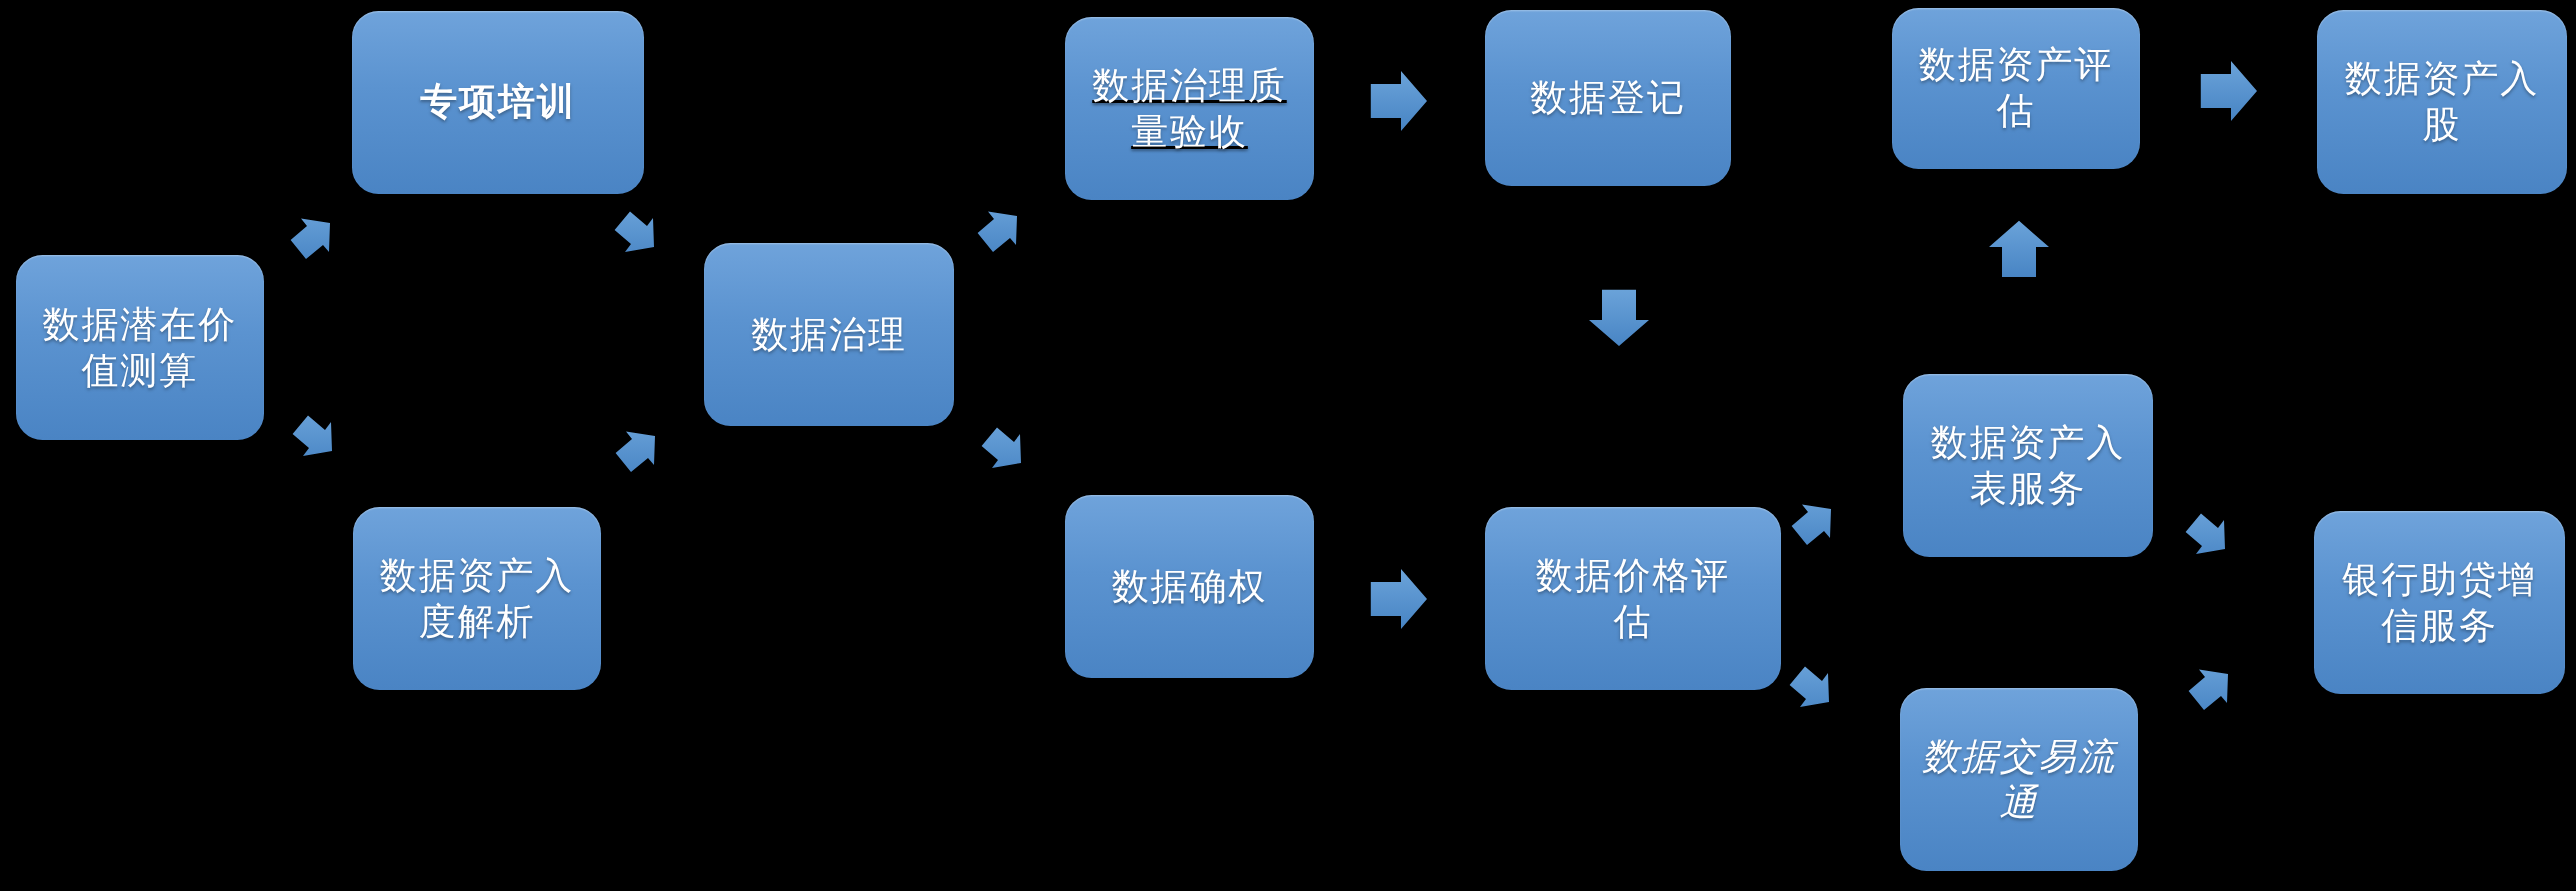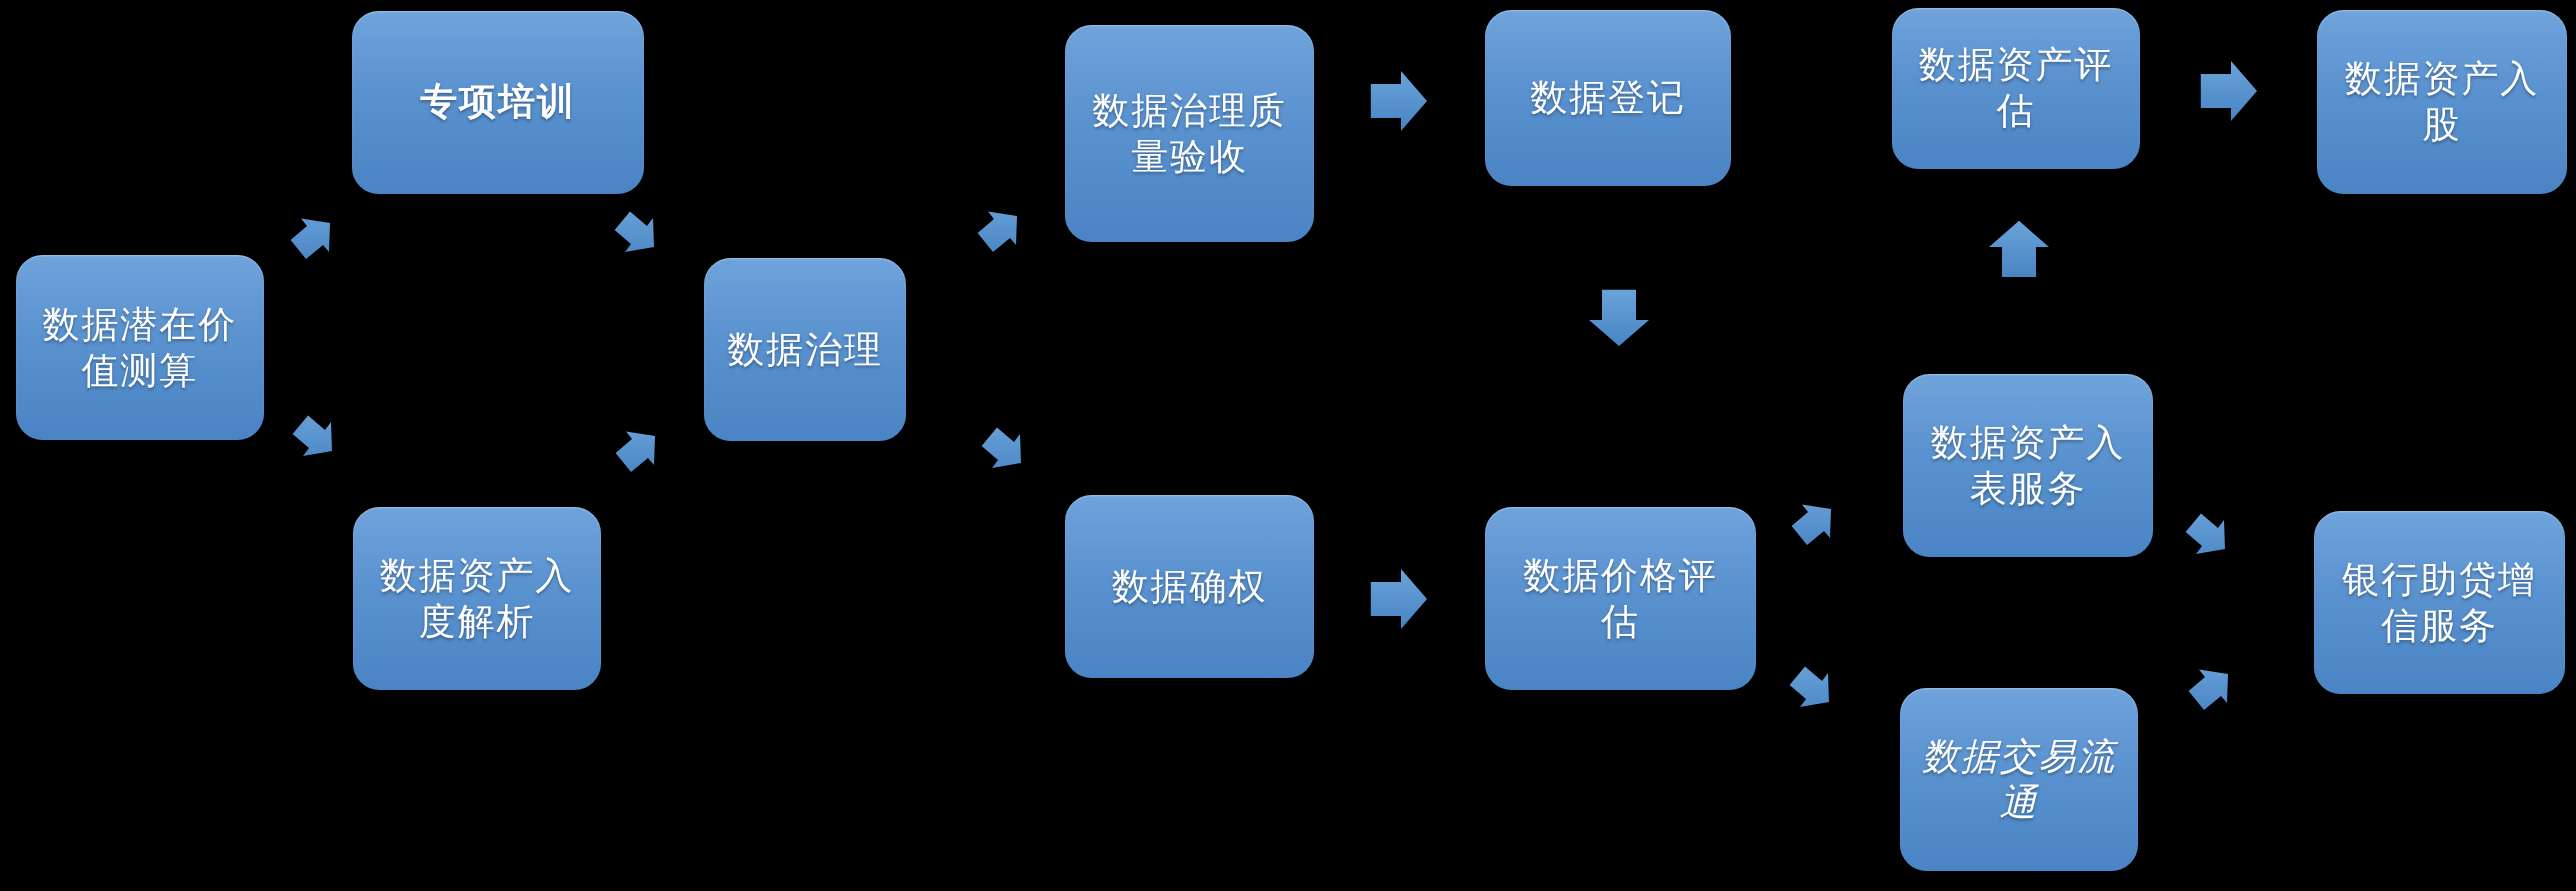--- a/index.html
+++ b/index.html
@@ -50,34 +50,34 @@
       <span class="node-label">数据潜在价
 值测算</span>
     </div>
   <div class="node" style="left: 352px; top: 10.7px; width: 292px; height: 183px; font-weight: bold;">
       <span class="node-label">专项培训</span>
     </div>
   <div class="node" style="left: 353px; top: 507px; width: 248px; height: 183px;">
       <span class="node-label">数据资产入
 度解析</span>
     </div>
-  <div class="node" style="left: 704px; top: 258px; width: 202px; height: 183px;">
+  <div class="node" style="left: 704px; top: 243px; width: 250px; height: 183px;">
       <span class="node-label">数据治理</span>
     </div>
-  <div class="node" style="left: 1065px; top: 25px; width: 249px; height: 217px;">
+  <div class="node" style="left: 1065px; top: 17px; width: 249px; height: 183px; text-decoration: underline;">
       <span class="node-label">数据治理质
 量验收</span>
     </div>
   <div class="node" style="left: 1485px; top: 9.5px; width: 246px; height: 176px; font-family: Liberation Serif, serif;">
       <span class="node-label">数据登记</span>
     </div>
   <div class="node" style="left: 1065px; top: 495px; width: 249px; height: 183px;">
       <span class="node-label">数据确权</span>
     </div>
-  <div class="node" style="left: 1485px; top: 507px; width: 271px; height: 183px;">
+  <div class="node" style="left: 1485px; top: 507px; width: 296px; height: 183px;">
       <span class="node-label">数据价格评
 估</span>
     </div>
   <div class="node" style="left: 1903px; top: 374px; width: 250px; height: 183px;">
       <span class="node-label">数据资产入
 表服务</span>
     </div>
   <div class="node" style="left: 1892px; top: 7.6px; width: 248px; height: 161px;">
       <span class="node-label">数据资产评
 估</span>

